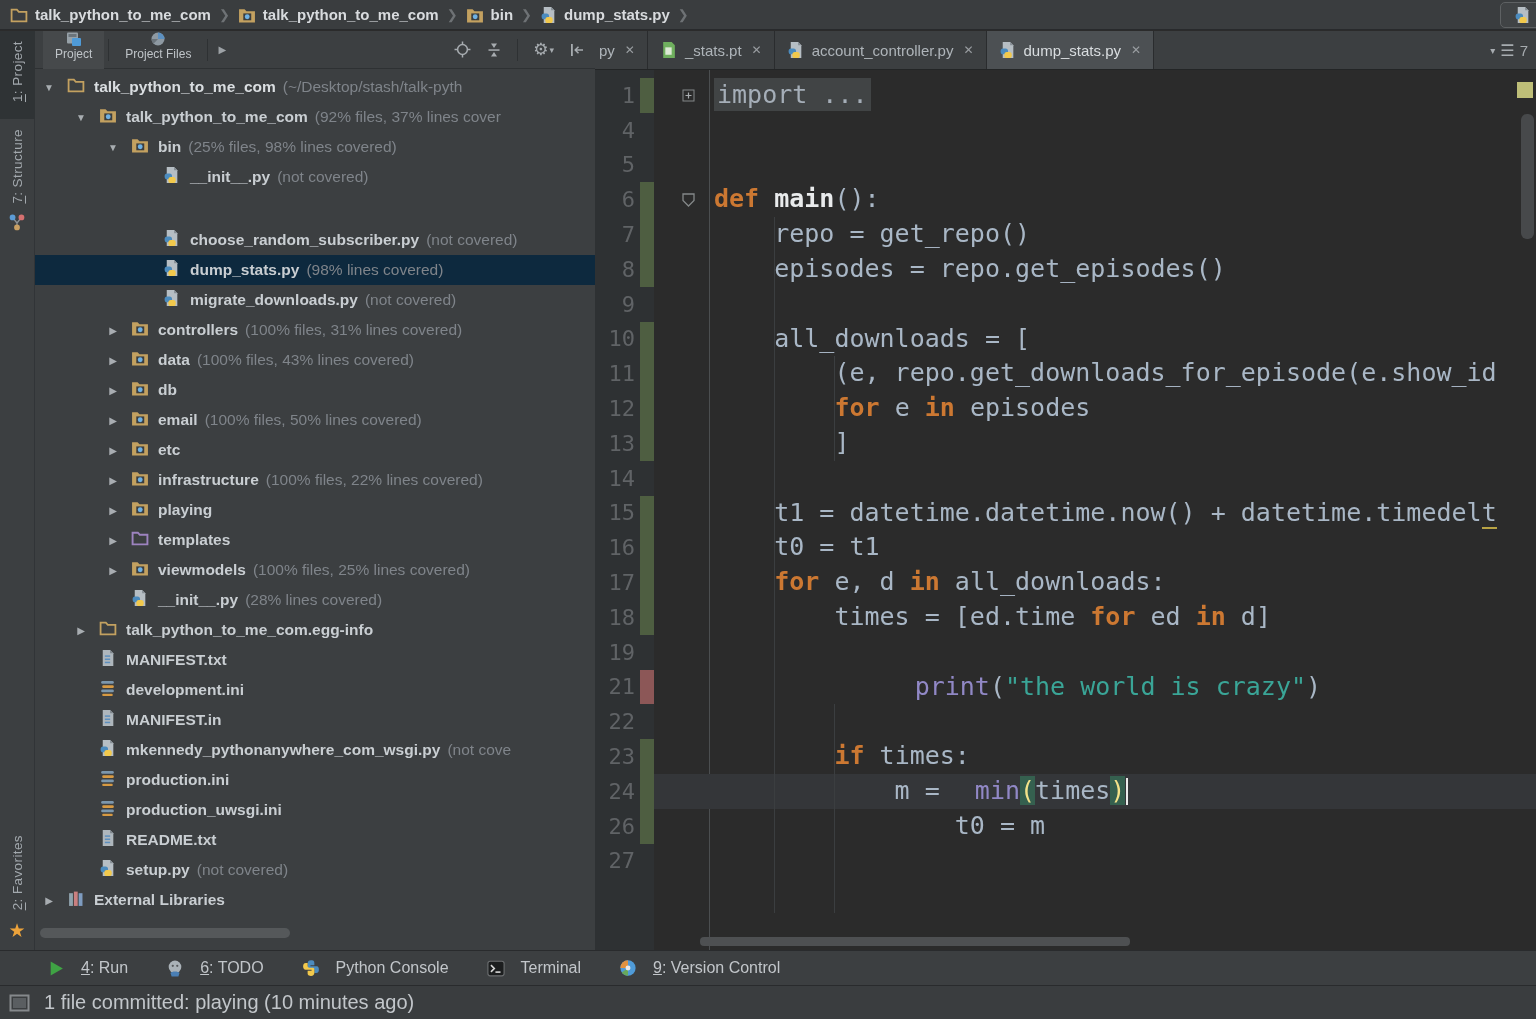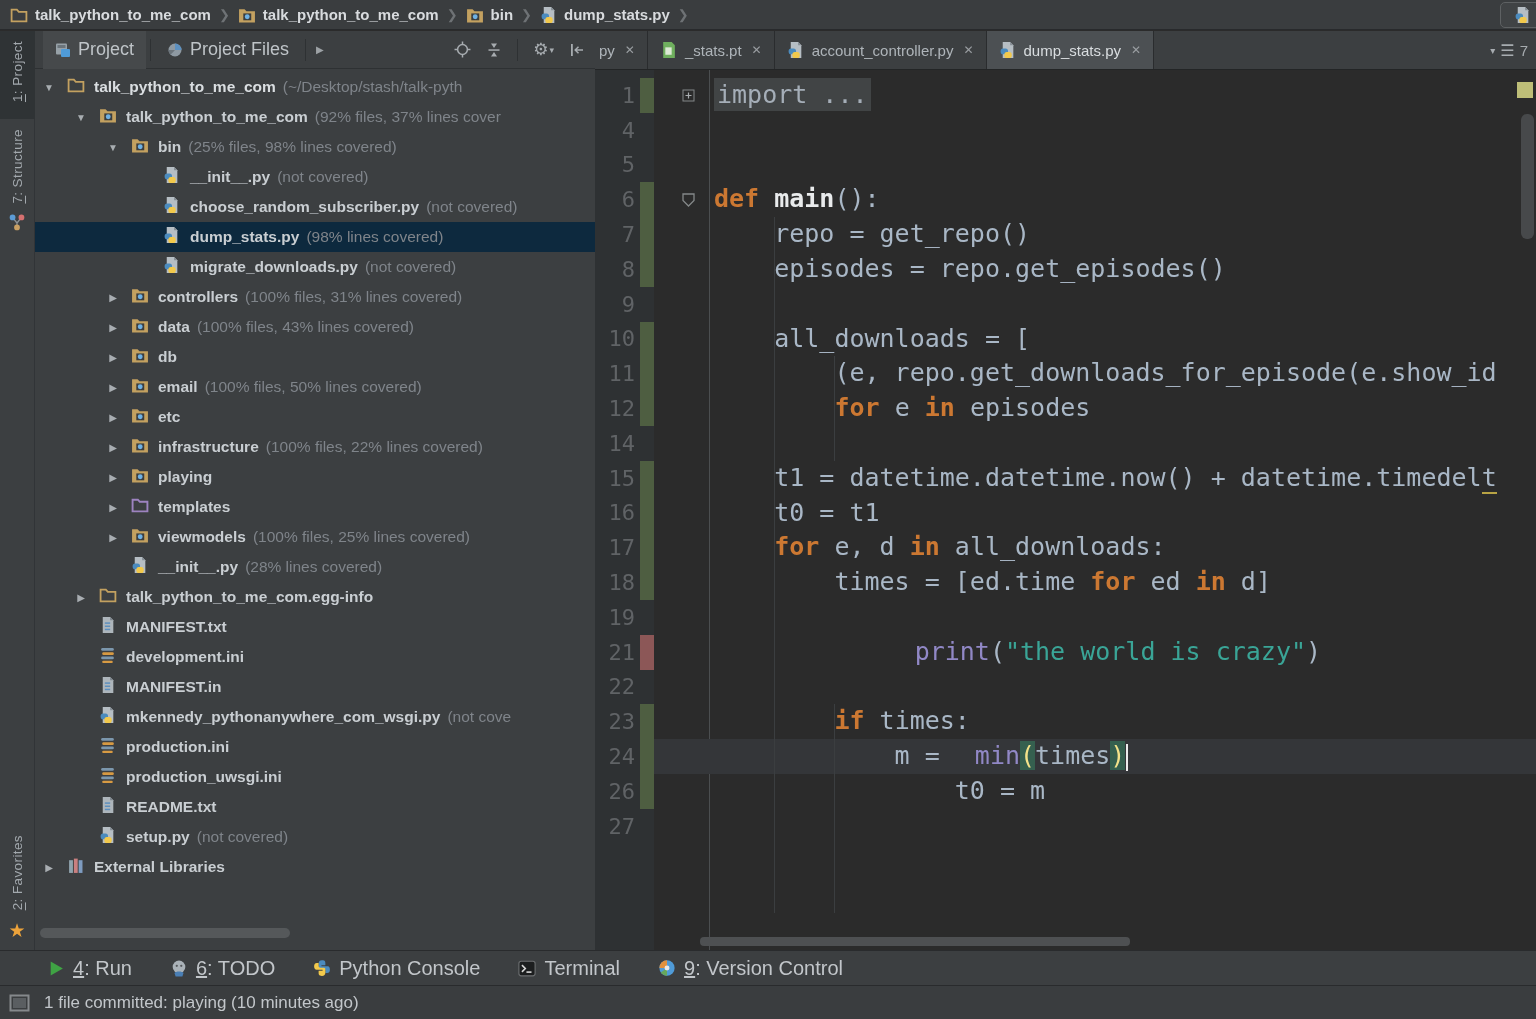--- a/index.html
+++ b/index.html
@@ -47,21 +47,21 @@
   
   #project-panel {
     position:absolute; top:31px; left:35px; width:560px; bottom:69px;
     background:var(--panel-bg,#3C3F41); overflow:hidden;
   }
   #panel-header {
     height:38px; border-bottom:1px solid #2E3133;
     display:flex; align-items:center; padding:0 10px 0 8px; gap:4px;
     background:#3C3F41;
   }
-  .ph-tab { display:flex; align-items:center; gap:7px; height:38px; padding:0 12px; color:#BFC4C8; font-size:18px; cursor:pointer; }
+  .ph-tab { display:flex; align-items:center; height:38px; padding:0 12px; color:#BFC4C8; font-size:12px; cursor:pointer;flex-direction:column; }
   .ph-tab.active { background:#46494B; }
   .ph-sep { width:1px; height:22px; background:#2E3133; }
   .ph-arrow { color:#9DA2A6; font-size:10px; margin-left:6px; }
   .ph-icons { margin-left:auto; display:flex; align-items:center; gap:15px; }
   .ph-icons .ic { cursor:pointer; }
   .gear-wrap { display:flex; align-items:center; gap:1px; color:#A7ACB0; }
   .gear-glyph { font-size:17px; line-height:16px; }
   .caret-sm { font-size:9px; color:#A7ACB0; }
 
   #tree { padding-top:3px; }
@@ -132,25 +132,25 @@
   #insp-square { position:absolute; top:12px; right:3px; width:16px; height:16px; background:#BEBE78; }
   #v-scroll { position:absolute; top:44px; right:2px; width:13px; height:125px; background:#47494B; border-radius:6px; }
   #h-scroll { position:absolute; bottom:4px; left:105px; width:430px; height:9px; background:#4E5052; border-radius:4px; }
 
   
   #toolbar-bottom {
     position:absolute; left:0; right:0; bottom:34px; height:35px;
     background:#3C3F41; border-top:1px solid #292B2D;
     display:flex; align-items:center; padding-left:48px; gap:38px;
   }
-  .tw-btn { display:flex; align-items:center; gap:8px; color:#C2C6CA; font-size:20px; cursor:pointer; }
+  .tw-btn { display:flex; align-items:center; gap:16px; color:#C2C6CA; font-size:16px; cursor:pointer; }
   #statusbar {
     position:absolute; left:0; right:0; bottom:0; height:34px;
     background:#3A3D3F; border-top:1px solid #292B2D;
-    display:flex; align-items:center; color:#C2C6CA; font-size:17px;
+    display:flex; align-items:center; color:#C2C6CA; font-size:20px;
   }
   #statusbar .ic { margin:0 14px 0 9px; cursor:pointer; }
 </style>
 </head>
 <body>
 
 <div id="app">
 
   <div id="topbar">
     <span id="breadcrumbs" style="display: inline-flex; align-items: center; gap: 6px;">
@@ -328,21 +328,21 @@
               <svg width="17" height="18" viewBox="0 0 16 17">
                 <path d="M3.5 1h7l3 3v12h-10z" fill="#B6BEC4"></path>
                 <path d="M10.5 1l3 3h-3z" fill="#868E94"></path>
                 <rect x="1.5" y="7" width="7" height="5.5" rx="2.4" fill="#4B8BBE"></rect>
                 <rect x="5" y="10.5" width="7" height="5.5" rx="2.4" fill="#F2C94C"></rect>
               </svg>
             </span></span>
           <span class="t-name">__init__.py</span>
           <span class="t-info">(not covered)</span>
         </div>
-        <div class="tree-row" style="padding-left: 101px;">
+        <div class="tree-row" style="padding-left: 101px; margin-top: 33px;">
           <span class="t-arrow"></span>
           <span class="t-icon"><span class="ic">
               <svg width="17" height="18" viewBox="0 0 16 17">
                 <path d="M3.5 1h7l3 3v12h-10z" fill="#B6BEC4"></path>
                 <path d="M10.5 1l3 3h-3z" fill="#868E94"></path>
                 <rect x="1.5" y="7" width="7" height="5.5" rx="2.4" fill="#4B8BBE"></rect>
                 <rect x="5" y="10.5" width="7" height="5.5" rx="2.4" fill="#F2C94C"></rect>
               </svg>
             </span></span>
           <span class="t-name">choose_random_subscriber.py</span>
@@ -731,20 +731,26 @@
             <span class="foldcol"></span>
             <span class="ctext"><span class="cs-d">        (e, repo.get_downloads_for_episode(e.show_id</span></span>
           </div>
           <div class="code-row">
             <span class="ln">12</span>
             <span class="cov g"></span>
             <span class="foldcol"></span>
             <span class="ctext"><span class="cs-d">        </span><span class="cs-k">for</span><span class="cs-d"> e </span><span class="cs-k">in</span><span class="cs-d"> episodes</span></span>
           </div>
           <div class="code-row">
+            <span class="ln">13</span>
+            <span class="cov g"></span>
+            <span class="foldcol"></span>
+            <span class="ctext"><span class="cs-d">        ]</span></span>
+          </div>
+          <div class="code-row">
             <span class="ln">14</span>
             <span class="cov"></span>
             <span class="foldcol"></span>
             <span class="ctext"></span>
           </div>
           <div class="code-row">
             <span class="ln">15</span>
             <span class="cov g"></span>
             <span class="foldcol"></span>
             <span class="ctext"><span class="cs-d">    t1 = datetime.datetime.now() + datetime.timedel</span><span class="cs-warn">t</span></span>

